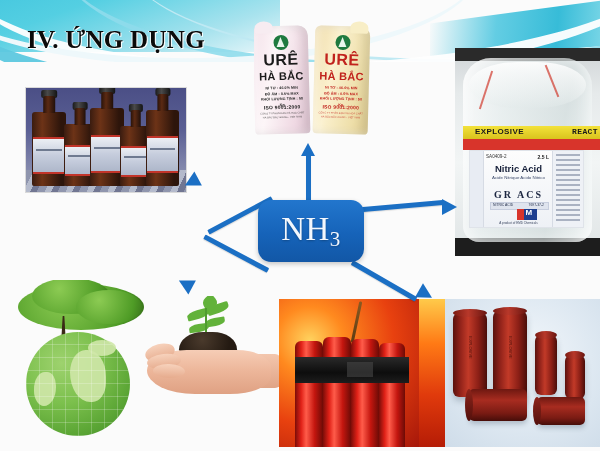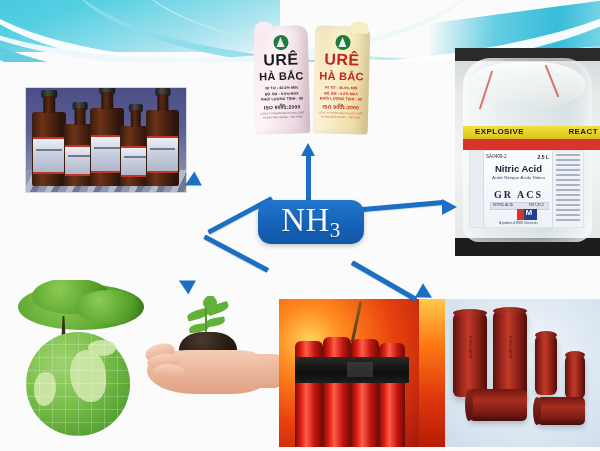--- a/index.html
+++ b/index.html
@@ -119,21 +119,21 @@
   #pic-acid .jug{position:absolute;left:8px;right:8px;top:10px;bottom:14px;border-radius:28px 28px 16px 16px;
      background:linear-gradient(100deg,rgba(255,255,255,.75),rgba(232,240,240,.55) 30%,rgba(200,214,214,.5) 70%,rgba(246,250,250,.7));
      box-shadow:inset 0 0 18px rgba(255,255,255,.75);}
   #pic-acid .shoulder{position:absolute;left:14px;right:14px;top:14px;height:46px;border-radius:50%/60%;
      background:linear-gradient(180deg,rgba(255,255,255,.85),rgba(226,234,234,.35));}
   #pic-acid .streak{position:absolute;width:2px;background:#d03a2e;opacity:.7;}
   #pic-acid .yellow{position:absolute;left:8px;right:0;top:78px;height:13px;
      background:linear-gradient(180deg,#f3e23a,#d9c31d);}
   #pic-acid .yellow span{position:absolute;left:12px;top:1px;font-family:"Liberation Sans",sans-serif;
      font-size:8px;font-weight:bold;color:#1a1a1a;letter-spacing:.4px;}
-  #pic-acid .yellow span.r{left:auto;right:2px;}
+  #pic-acid .yellow span.r{left:auto;right:2px;font-family:Liberation Mono, monospace;}
   #pic-acid .red{position:absolute;left:8px;right:0;top:91px;height:11px;background:#d8342b;}
   #pic-acid .label{position:absolute;left:14px;right:16px;top:102px;height:76px;
      background:linear-gradient(180deg,#fdfdfd,#eef1f6);border:1px solid #dfe3e9;}
   #pic-acid .label .sidebar-l{position:absolute;left:0;top:0;bottom:0;width:13px;background:#e8ecf3;
      border-right:1px solid #d6dbe4;}
   #pic-acid .label .sidebar-r{position:absolute;right:0;top:0;bottom:0;width:30px;background:#eef1f6;
      border-left:1px solid #d6dbe4;}
   #pic-acid .label .sidebar-r i{display:block;height:2px;margin:3px 3px 0;background:#aab2c2;font-style:normal;}
   #pic-acid .label .sku{position:absolute;left:16px;top:3px;font-family:"Liberation Sans",sans-serif;font-size:4.6px;color:#333;}
   #pic-acid .label .vol{position:absolute;right:34px;top:3px;font-family:"Liberation Sans",sans-serif;font-size:5px;color:#222;font-weight:bold;}
@@ -208,21 +208,21 @@
      background:linear-gradient(90deg,#7a1a12,#b8382a 45%,#671510);}
   #pic-cart .cyl .tx{position:absolute;left:50%;top:38%;transform:translateX(-50%) rotate(90deg);
      font-family:"Liberation Sans",sans-serif;font-size:4px;color:#3a0b07;white-space:nowrap;opacity:.75;}
   #pic-cart .lay{position:absolute;border-radius:5px;
      background:linear-gradient(180deg,#6e1811 0%,#a82c20 35%,#7a1b13 75%,#460d09 100%);
      box-shadow:0 3px 5px rgba(40,60,80,.25);}
   #pic-cart .lay .cap{position:absolute;left:-4px;top:0;bottom:0;width:8px;border-radius:50%;
      background:linear-gradient(180deg,#8d241a,#53100c);}
 
   
-  #nh3{position:absolute;left:258px;top:200px;width:106px;height:44px;border-radius:13px;
+  #nh3{position:absolute;left:258px;top:200px;width:106px;height:62px;border-radius:13px;
      background:linear-gradient(180deg,#2276cd 0%,#1663b9 55%,#1257a6 100%);
      box-shadow:0 2px 5px rgba(0,0,0,.22);
      display:flex;align-items:center;justify-content:center;z-index:5;}
   #nh3 .f{font-family:"Liberation Serif",serif;font-size:33px;color:#f2f7fd;line-height:1;
      text-shadow:0 1px 2px rgba(0,0,0,.25);letter-spacing:.5px;}
   #nh3 .f sub{font-size:21px;vertical-align:-6px;}
 
   
   .arrow{position:absolute;z-index:4;}
   .arrow .shaft{position:absolute;background:#1b6fc4;border-radius:1px;
@@ -237,20 +237,21 @@
   <div class="band-wrap">
     <div class="band-teal"></div>
     <div class="band-fade"></div>
     <div class="band-swoosh"></div>
     <div class="band-swoosh2"></div>
     <div class="band-swoosh3"></div>
     <div class="band-white"></div>
     <div class="band-white2"></div>
   </div>
 
+  <div class="title">IV. ỨNG DỤNG</div>
 
   <div class="pic" id="pic-bottles">
     <div class="floor"></div>
     <div class="bt" style="left:6px;width:34px;height:74px;">
       <div class="cap"></div>
         <div class="neck"></div>
         <div class="lbl"></div>
       </div>
     <div class="bt" style="left:38px;width:32px;height:62px;">
       <div class="cap"></div>

